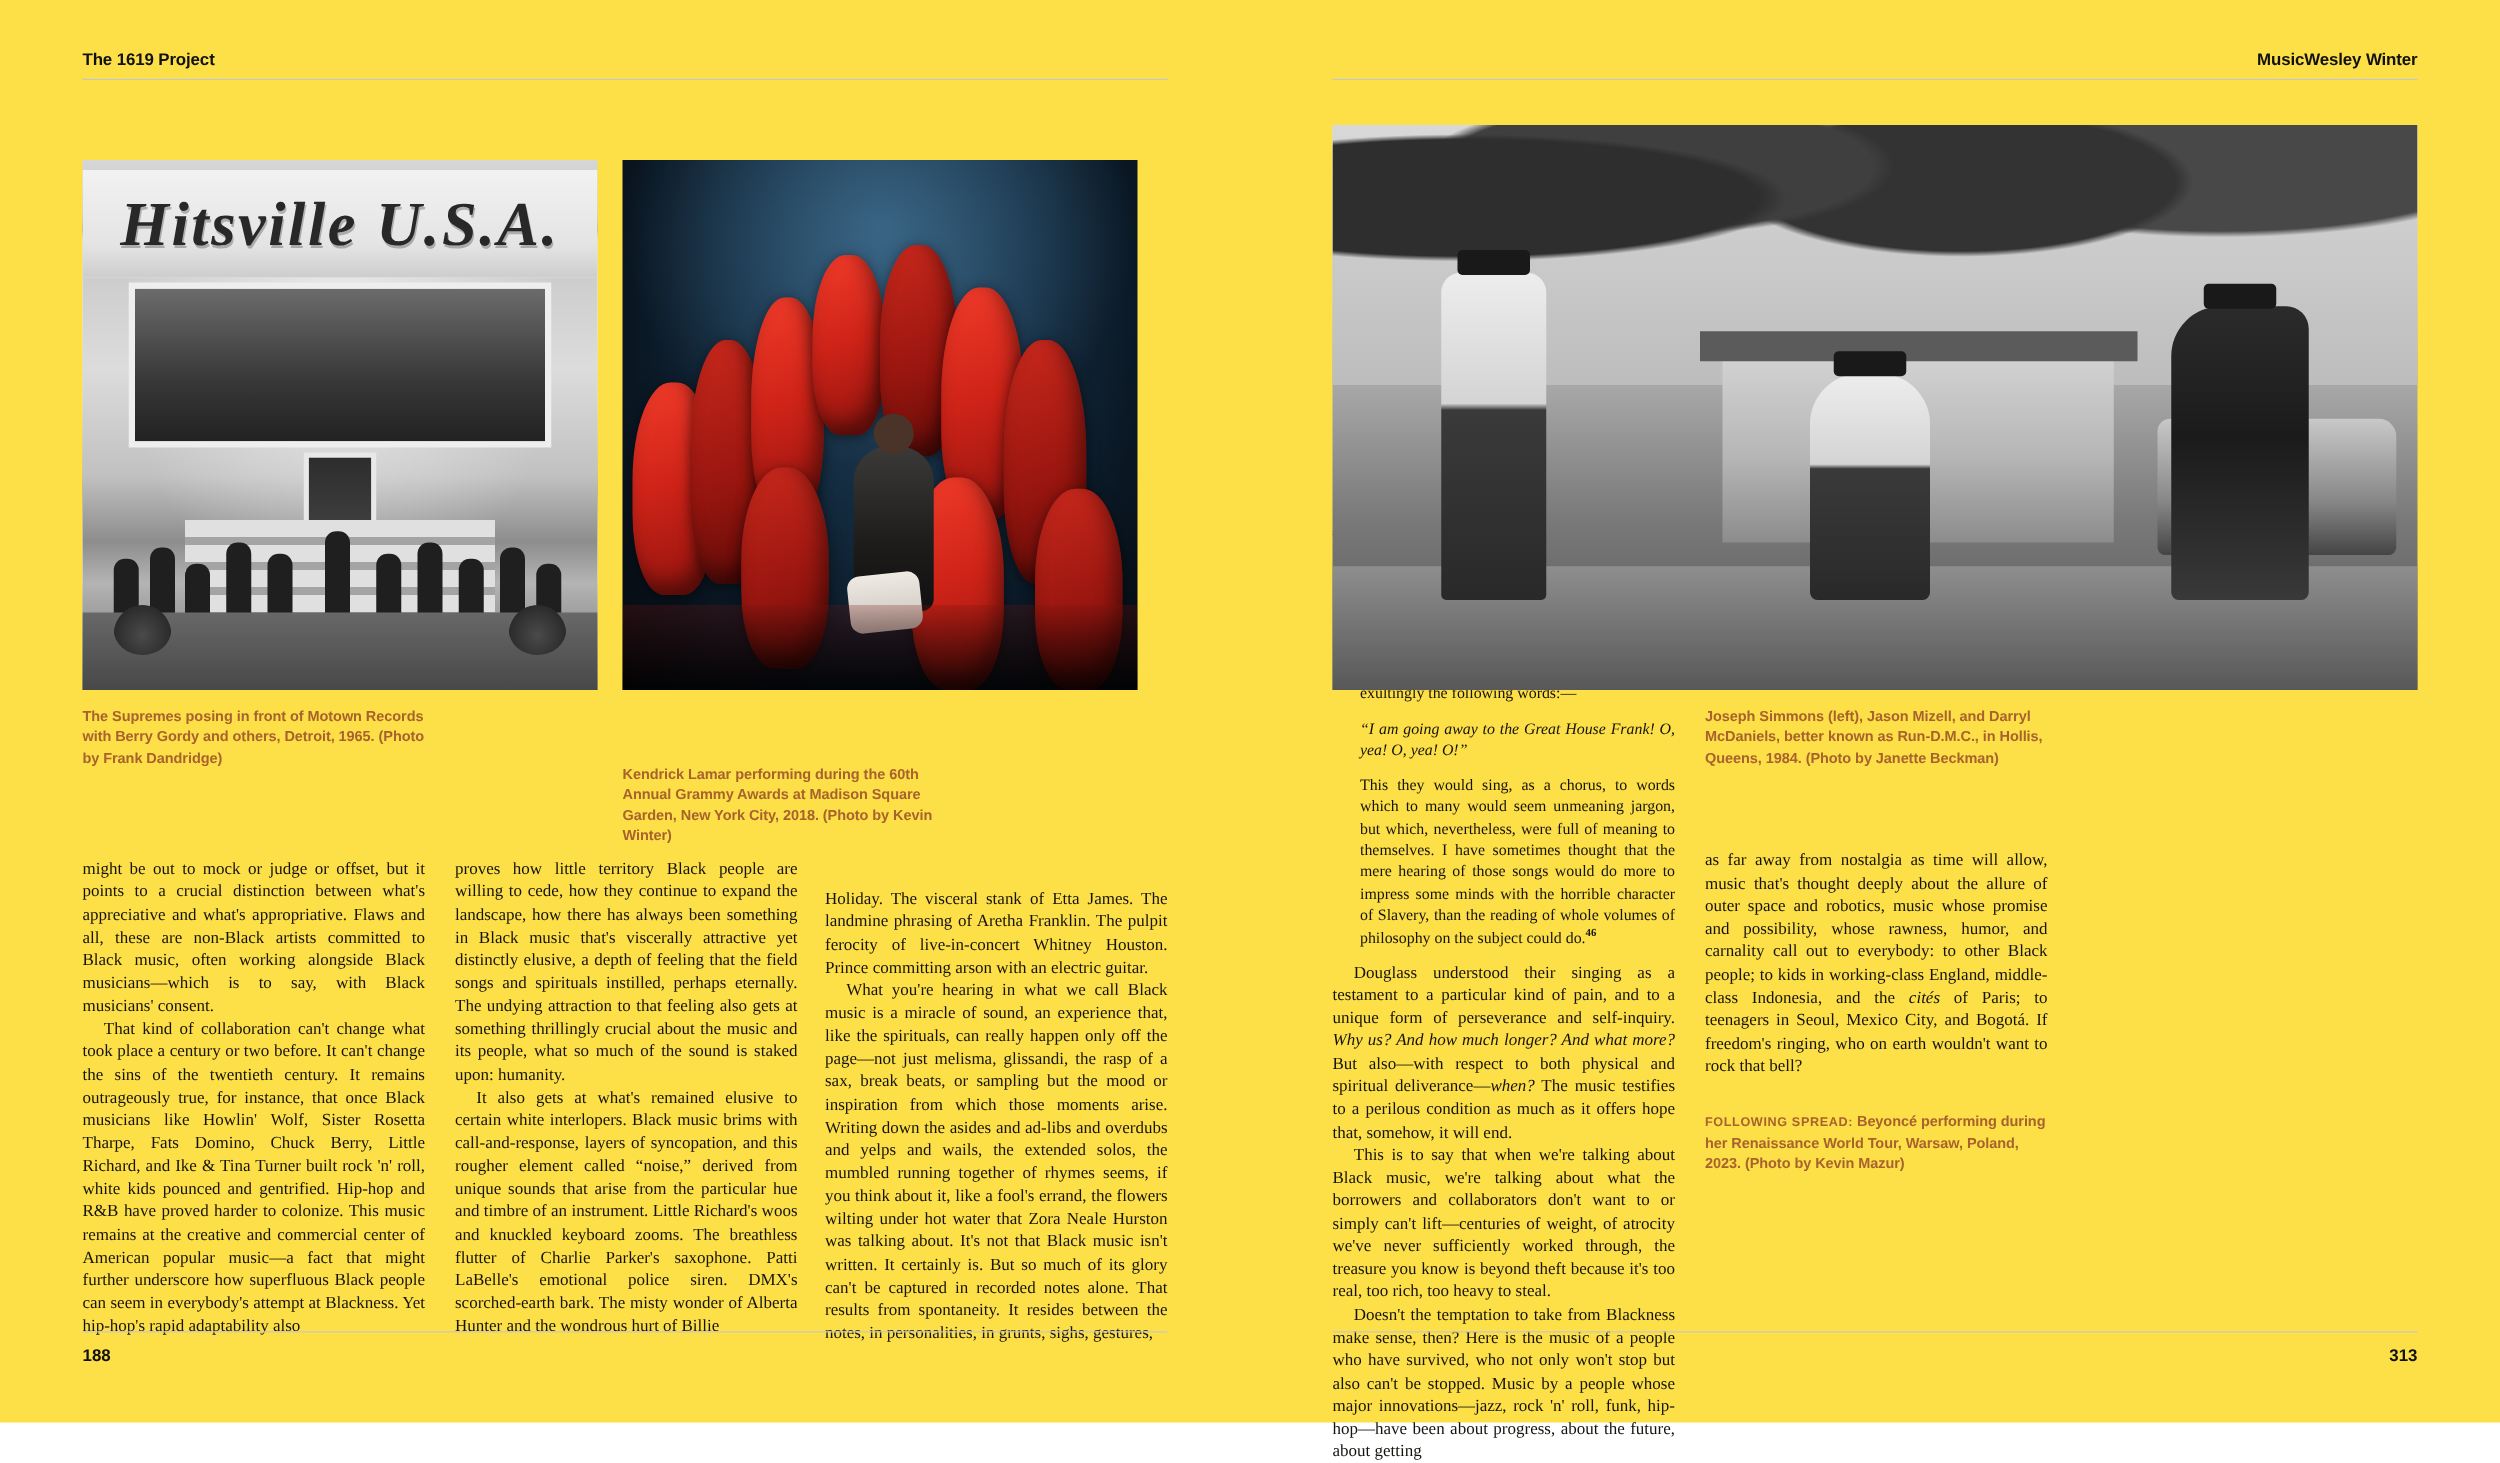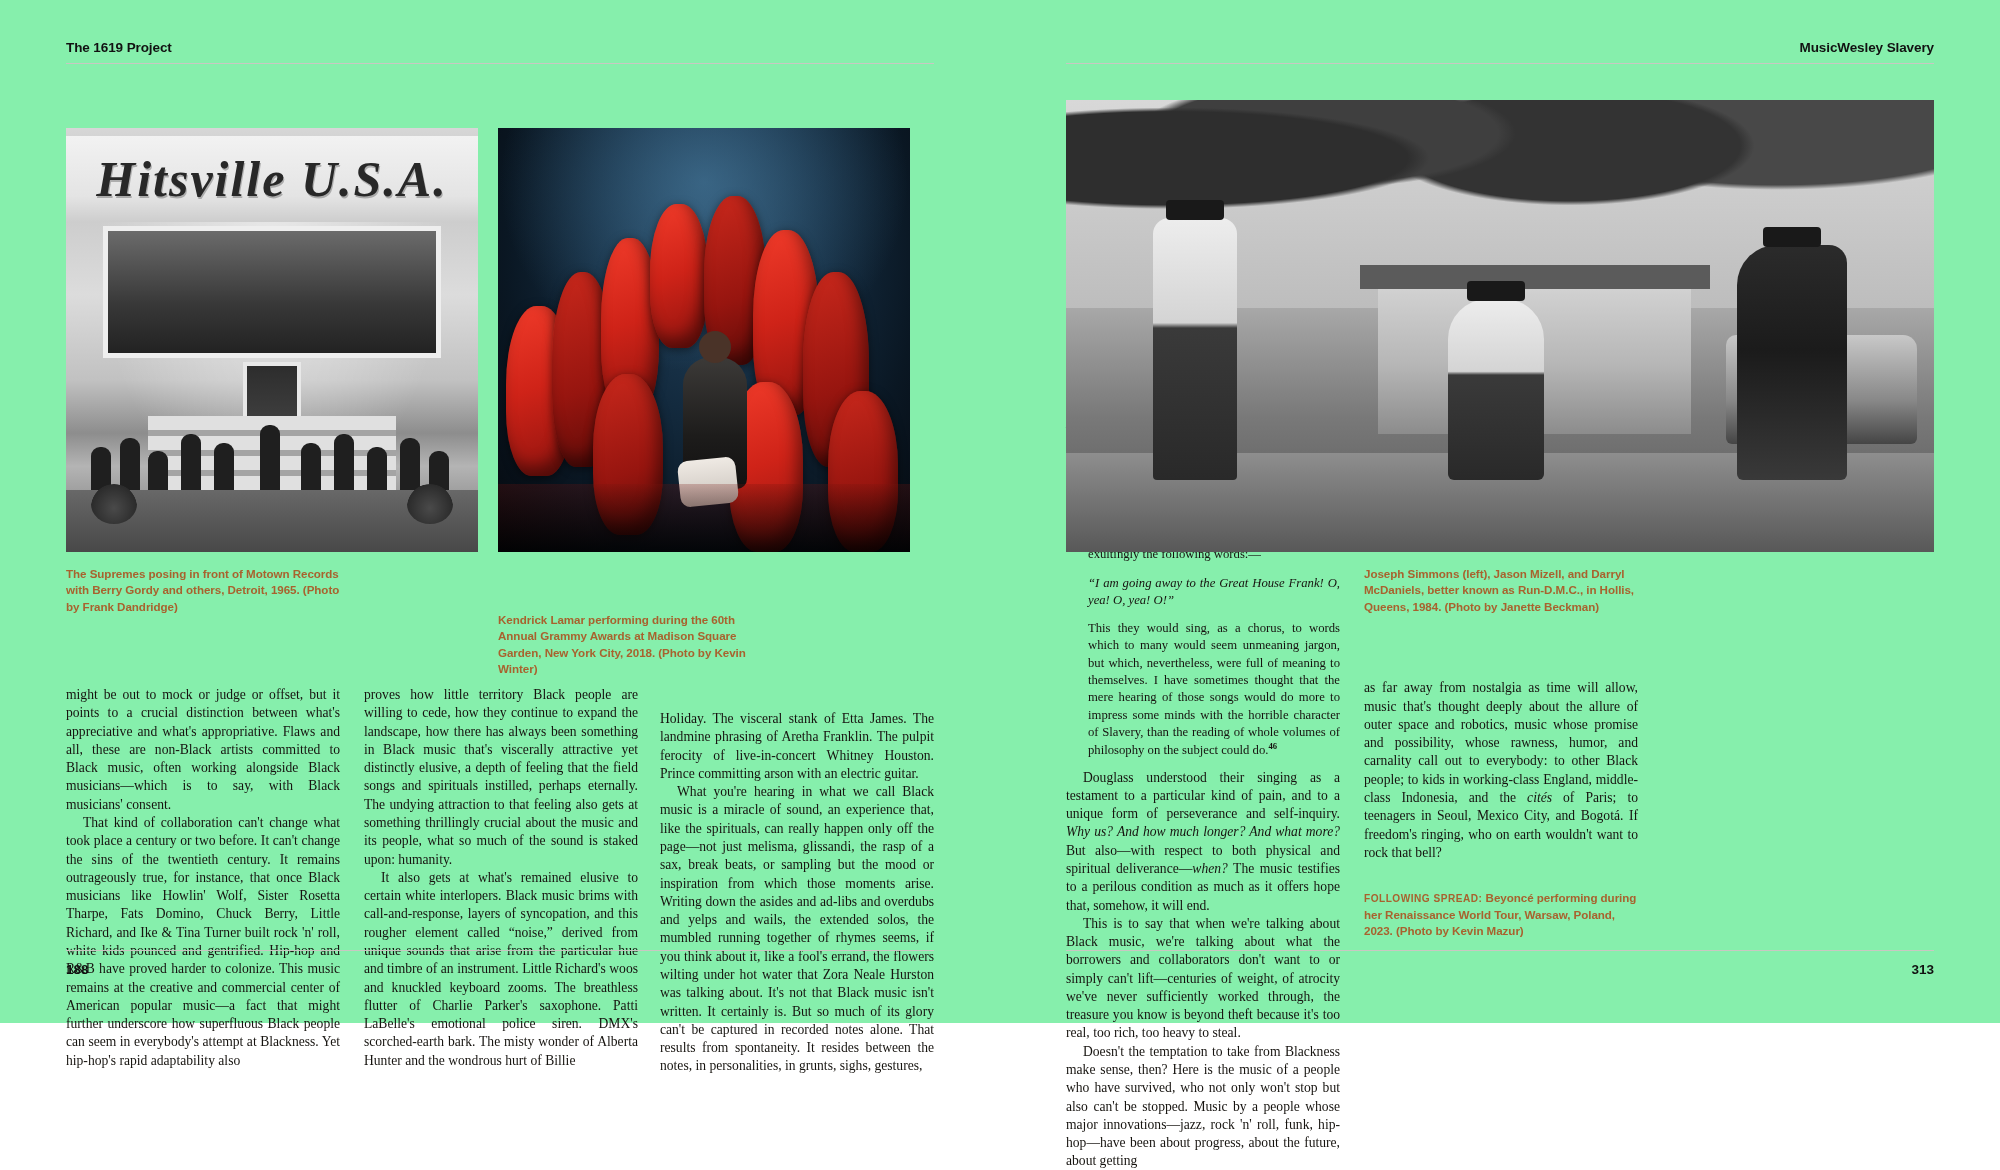--- a/index.html
+++ b/index.html
@@ -16,22 +16,22 @@
     position: relative;
     width: 2000px;
     height: 1170px;
     display: flex;
     background: #ffffff;
   }
 
   .page {
     position: relative;
     width: 1000px;
-    height: 1023px;
-    background: #86efac;
+    height: 1138px;
+    background: #fde047;
     text-decoration: underline;
   }
 
   
   .runhead {
     position: absolute;
     top: 40px;
     display: flex;
     align-items: baseline;
     font-family: "Liberation Sans", sans-serif;
@@ -337,21 +337,21 @@
     </div>
 
     <div class="foot-rule"></div>
     <div class="folio">188</div>
   </div>
 
   <div class="page page-right">
 
     <div class="runhead">
       <span style="margin-left:38%;">Music</span>
-      <span>Wesley Slavery</span>
+      <span>Wesley Winter</span>
     </div>
     <div class="rule"></div>
 
     <div class="col" style="left:66px; top:122px; width:274px;">
       <p class="noindent">timbre, inflections, phrasing. You wouldn't be trying to capture the arrangement of notes, per se. You'd be trying to capture the uncatchable: the spirit.</p>
       <p><span>And that's because what is original to Black American music is a mode by which singers and musicians could be completely free, free in the only way that would have been possible under enslavement: through art, through music. It was music no one “composed” (in part because enslaved people were denied literacy), music born of feeling, of play, of exhaustion, of uncertainty, of anguish. Of existential introspection. It was music whose depth could elude its own makers. Frederick Douglass writes in one of his personal histories, </span><i>Narrative of the Life of Frederick Douglass</i><span>, about listening to the singing of the enslaved:</span></p>
 
       <div class="bq">
         <p>They would sometimes sing the most pathetic sentiment in the most rapturous tone, and the most rapturous sentiment in the most pathetic tone. . . . Especially would they do this when leaving home. They would then sing most exultingly the following words:—</p>
         <p class="verse">“I am going away to the Great House Frank! O, yea! O, yea! O!”</p>

